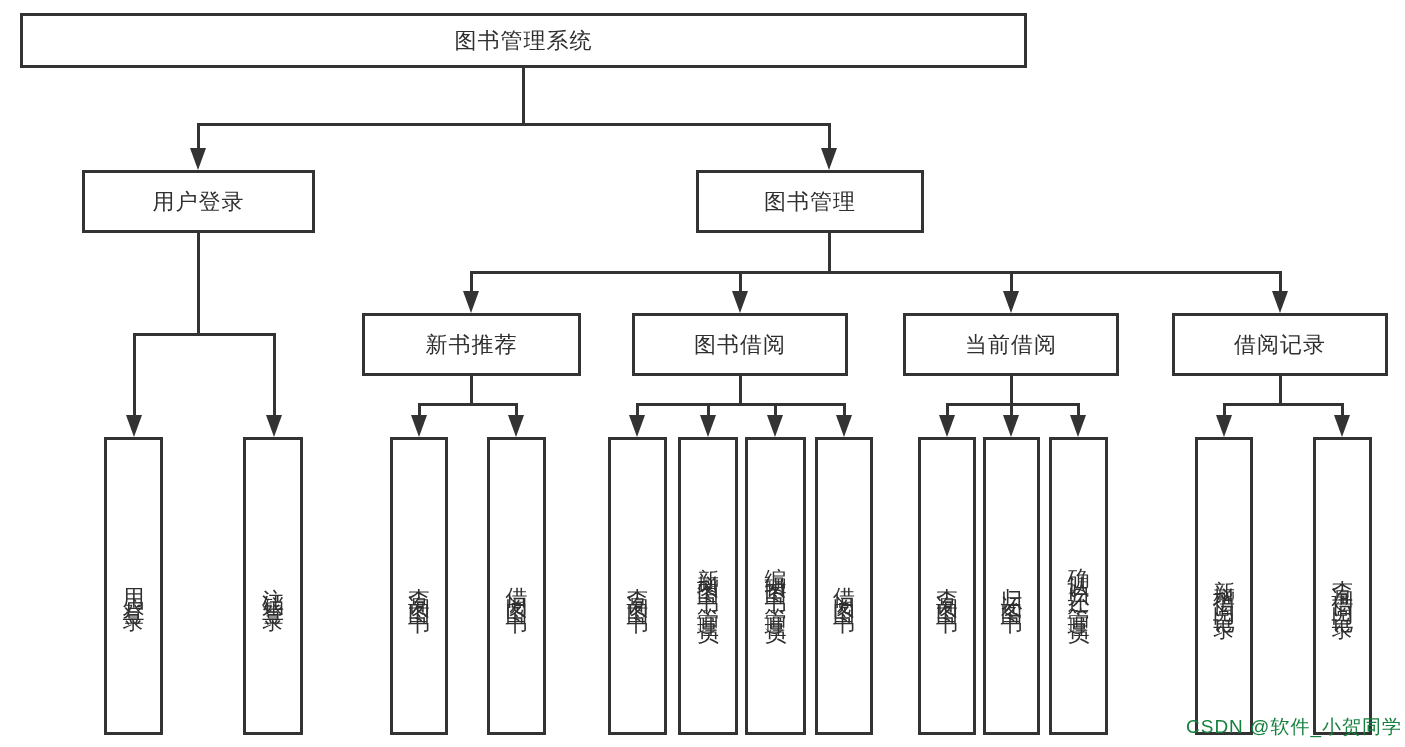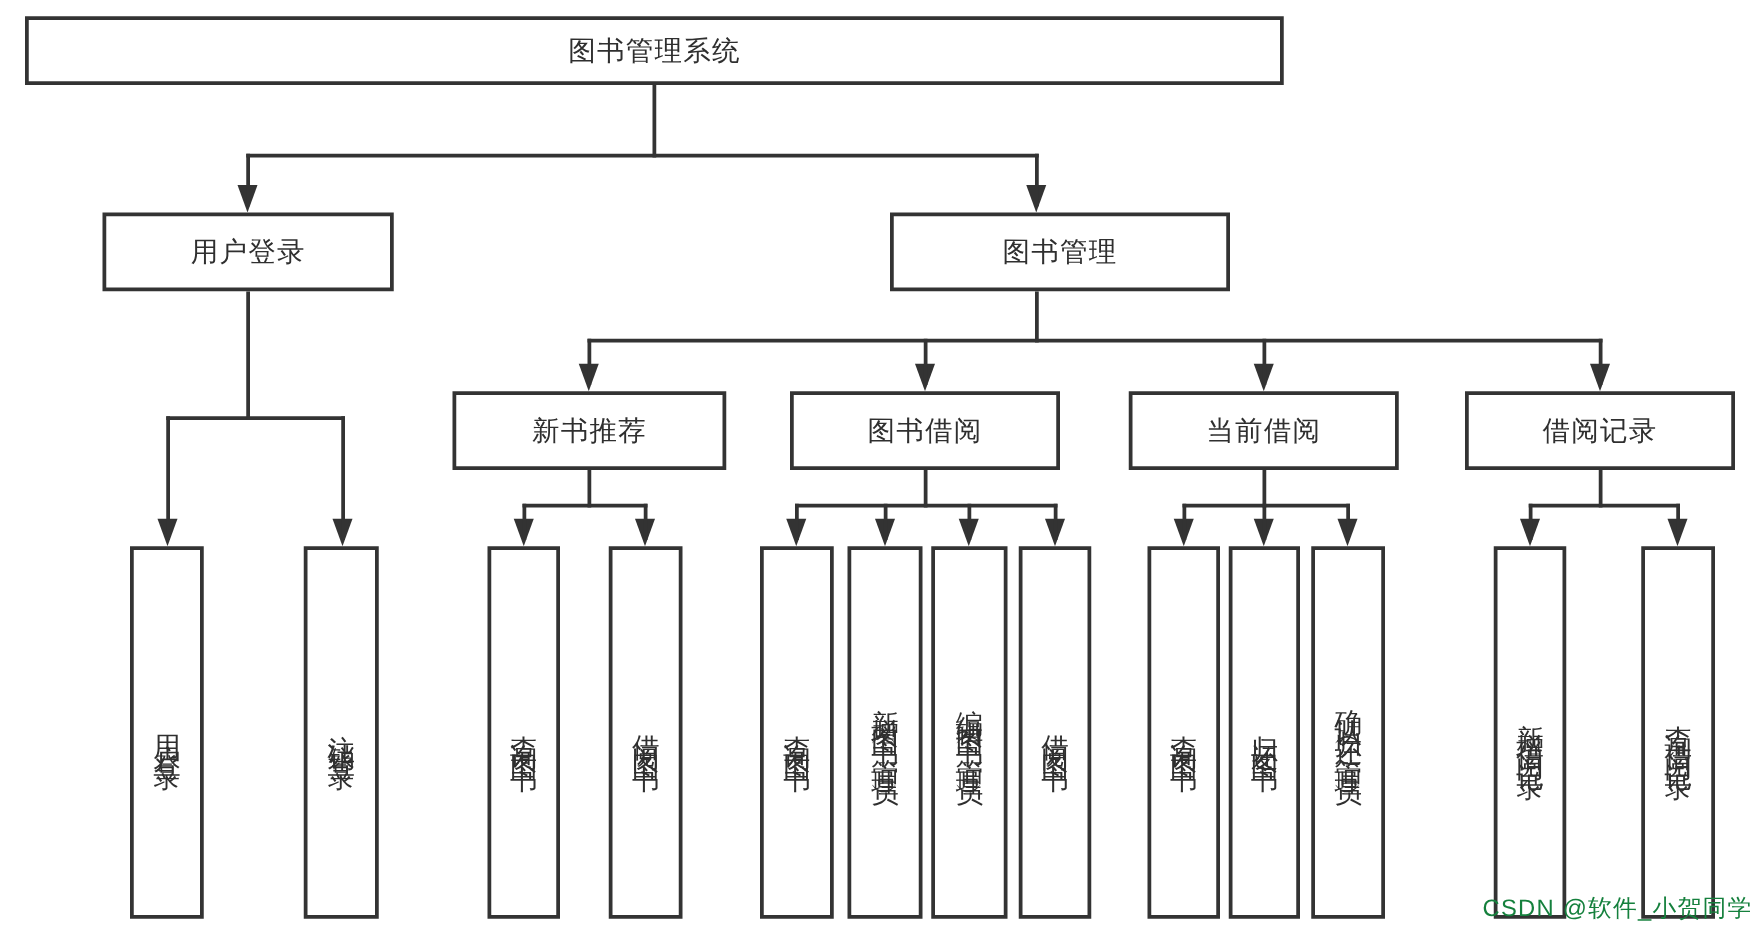--- a/index.html
+++ b/index.html
@@ -103,21 +103,21 @@
     <div class="line-v" style="left: 197px; top: 233px; width: 3px; height: 103px;"></div>
     <div class="line-v" style="left: 522px; top: 68px; width: 3px; height: 58px;"></div>
 
   <div class="node h-node" style="left:20px; top:13px; width:1007px; height:55px;">
     <span>图书管理系统</span>
   </div>
 
   <div class="node h-node" style="left:82px; top:170px; width:233px; height:63px;">
     <span>用户登录</span>
   </div>
-  <div class="node h-node" style="left:712px; top:170px; width:272px; height:63px;">
+  <div class="node h-node" style="left:696px; top:170px; width:228px; height:63px;">
     <span>图书管理</span>
   </div>
 
   <div class="node h-node" style="left:362px; top:313px; width:219px; height:63px;">
     <span>新书推荐</span>
   </div>
   <div class="node h-node" style="left:632px; top:313px; width:216px; height:63px;">
     <span>图书借阅</span>
   </div>
   <div class="node h-node" style="left:903px; top:313px; width:216px; height:63px;">

